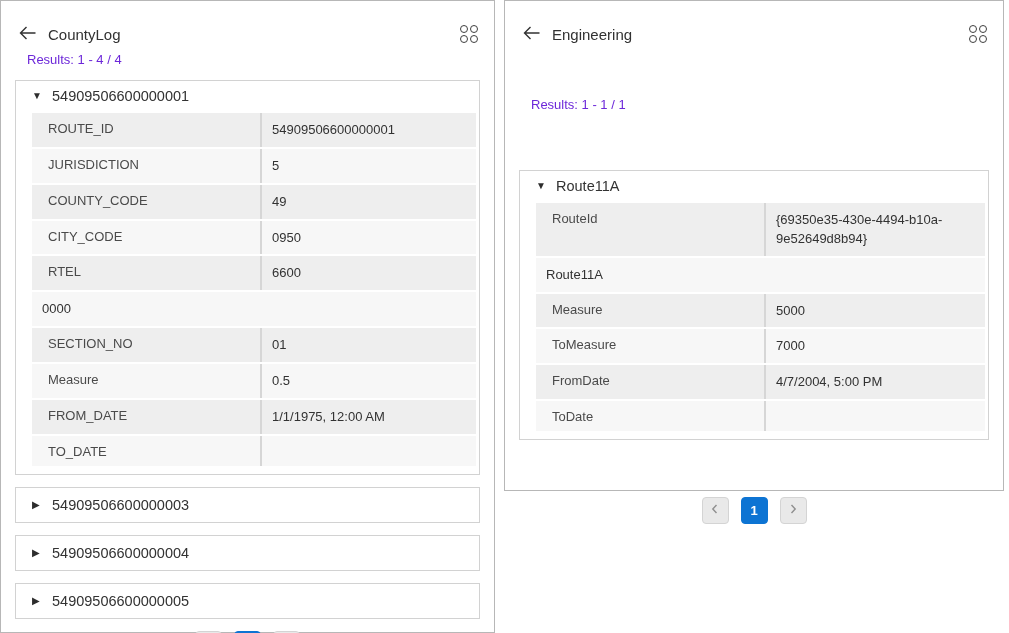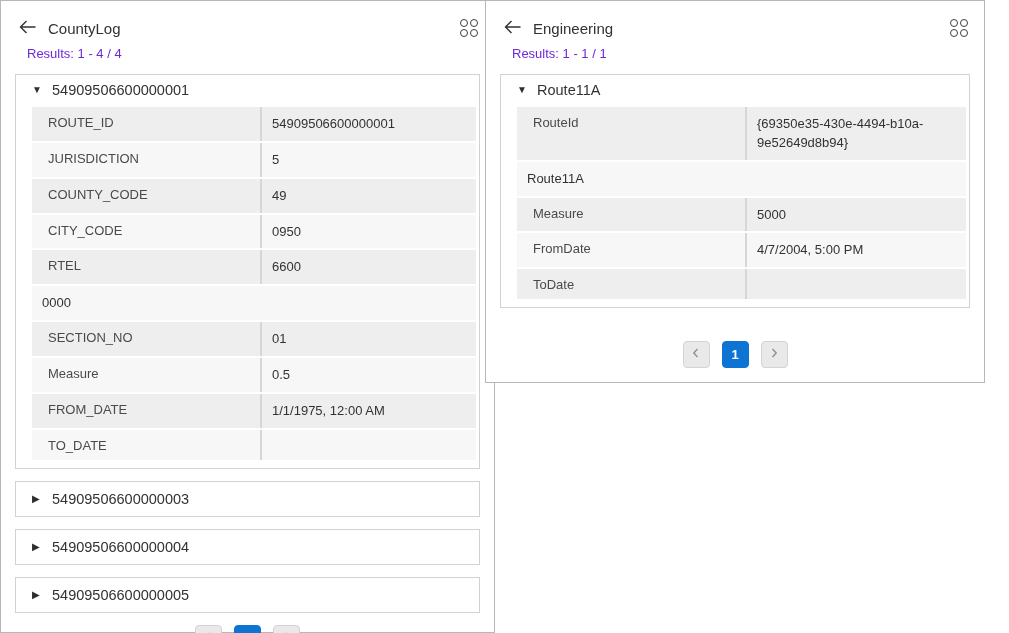--- a/index.html
+++ b/index.html
@@ -10,24 +10,24 @@
     font-family: "Liberation Sans", sans-serif;
     position: relative;
     color: #323232;
   }
   .panel {
     position: absolute;
     background: #fff;
     border: 1px solid #b7b7b7;
     display: flex;
     flex-direction: column;
-    padding: 18px 14px 12px 14px;
+    padding: 24px 14px 12px 14px;
   }
   .panel-left  { left: 0;     top: 0; width: 495px; height: 633px; }
-  .panel-right { left: 485px; top: 0; width: 500px; height: 383px; }
+  .panel-right { left: 504px; top: 0; width: 500px; height: 491px; gap: 45px; }
 
   .panel-header {
     display: flex;
     align-items: center;
     margin-bottom: 9px;
     flex-shrink: 0;
   }
   .back-btn {
     background: none; border: none; padding: 0;
     margin: 0 12px 0 4px;
@@ -279,20 +279,24 @@
         <div class="attr-value">{69350e35-430e-4494-b10a-9e52649d8b94}</div>
       </div>
       <div class="attr-row">
         <div class="attr-value">Route11A</div>
       </div>
       <div class="attr-row">
         <div class="attr-label">Measure</div>
         <div class="attr-value">5000</div>
       </div>
       <div class="attr-row">
+        <div class="attr-label">ToMeasure</div>
+        <div class="attr-value">7000</div>
+      </div>
+      <div class="attr-row">
         <div class="attr-label">FromDate</div>
         <div class="attr-value">4/7/2004, 5:00 PM</div>
       </div>
       <div class="attr-row">
         <div class="attr-label">ToDate</div>
         <div class="attr-value"></div>
       </div>
     </div>
   </div>
 

